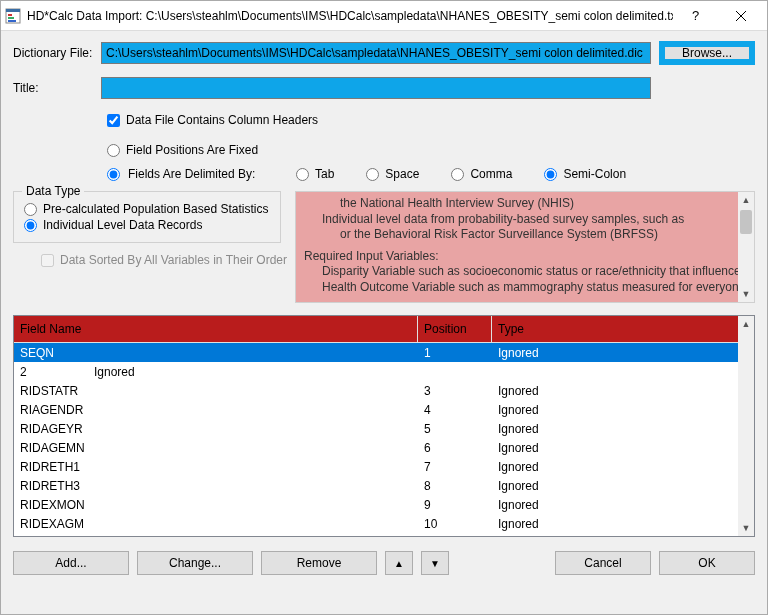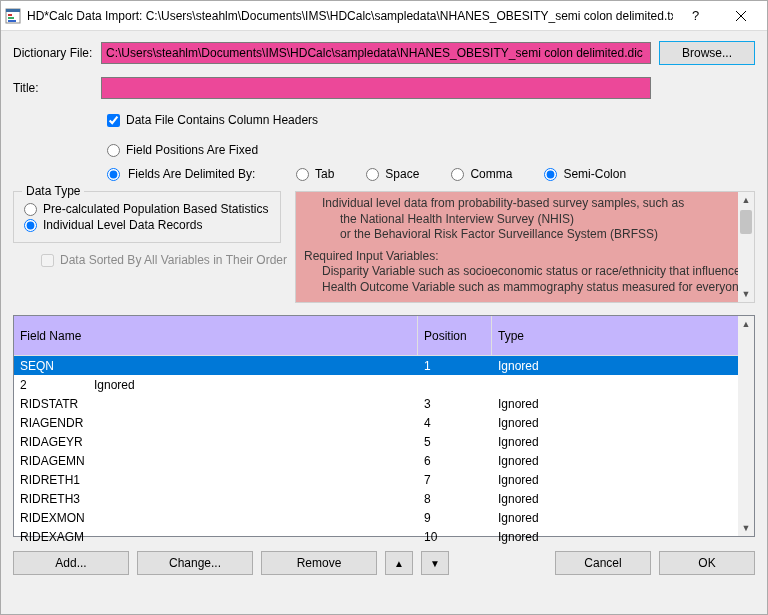--- a/index.html
+++ b/index.html
@@ -6,22 +6,22 @@
   body { background: #f0f0f0; width: 768px; height: 615px; overflow: hidden; }
   .window { width: 768px; height: 615px; background: #f0f0f0; border: 1px solid #aaa; display: flex; flex-direction: column; }
   .titlebar { height: 30px; background: #fff; display: flex; align-items: center; padding: 0 4px; border-bottom: 1px solid #ddd; }
   .titlebar-icon { width: 16px; height: 16px; margin-right: 6px; display: flex; align-items: center; justify-content: center; }
   .titlebar-text { flex: 1; font-size: 12px; color: #000; white-space: nowrap; overflow: hidden; }
   .titlebar-btns { display: flex; }
   .titlebar-btn { width: 45px; height: 29px; display: flex; align-items: center; justify-content: center; font-size: 13px; color: #000; }
   .content { flex: 1; padding: 10px 12px 10px 12px; display: flex; flex-direction: column; gap: 6px; }
   .row { display: flex; align-items: center; gap: 8px; }
   .label { width: 80px; font-size: 12px; }
-  .text-input { flex: 1; height: 22px; border: 1px solid #7a7a7a; background: #ec4899; padding: 0 4px; font-size: 12px; }
-  .btn { height: 24px; border: 1px solid #0ea5e9; background: #e1e1e1; padding: 0 36px; font-size: 12px; display: flex; align-items: center; justify-content: center; cursor: default; }
+  .text-input { flex: 1; height: 22px; border: 1px solid #7a7a7a; background: #0ea5e9; padding: 0 4px; font-size: 12px; }
+  .btn { height: 24px; border: 6px solid #0ea5e9; background: #e1e1e1; padding: 0 36px; font-size: 12px; display: flex; align-items: center; justify-content: center; cursor: default; }
   .btn-wide { width: 96px; height: 24px; }
   .checkbox-row, .radio-row { display: flex; align-items: center; gap: 6px; font-size: 12px; margin-left: 94px; }
   .checkbox, .radio { width: 13px; height: 13px; }
   .delimiter-row { display: flex; align-items: center; gap: 8px; margin-left: 94px; }
   .delimiter-opts { display: flex; gap: 32px; margin-left: 94px; }
   .delimiter-opt { display: flex; align-items: center; gap: 6px; }
   .mid-section { display: flex; gap: 8px; margin-top: 4px; }
   .fieldset { border: 1px solid #d0d0d0; padding: 8px 10px 10px 10px; width: 268px; position: relative; }
   .fieldset-legend { position: absolute; top: -8px; left: 8px; background: #f0f0f0; padding: 0 4px; font-size: 12px; }
   .fieldset .radio-row { margin-left: 0; margin-top: 2px; align-items: center; }
@@ -30,21 +30,21 @@
   .info-panel .scrollbar { position: absolute; right: 0; top: 0; bottom: 0; width: 16px; background: #f0f0f0; }
   .info-panel .scroll-arrow { width: 16px; height: 16px; display: flex; align-items: center; justify-content: center; font-size: 9px; color: #555; }
   .info-panel .scroll-thumb { position: absolute; right: 2px; top: 18px; width: 12px; height: 24px; background: #c4c4c4; border-radius: 2px; }
   .info-line { white-space: nowrap; line-height: 1.3; }
   .info-indent1 { padding-left: 18px; }
   .info-indent2 { padding-left: 36px; }
   .info-spacer { height: 6px; }
   .table-wrap { border: 1px solid #828790; background: #fff; margin-top: 6px; height: 222px; position: relative; }
   .table-scrollbar { position: absolute; right: 0; top: 0; bottom: 0; width: 16px; background: #f0f0f0; }
   .table-scrollbar .scroll-arrow { width: 16px; height: 16px; display: flex; align-items: center; justify-content: center; font-size: 9px; color: #555; }
-  .table-header { display: flex; background: #c4b5fd; border-bottom: 1px solid #e0e0e0; height: 40px; align-items: center; }
+  .table-header { display: flex; background: #b91c1c; border-bottom: 1px solid #e0e0e0; height: 27px; align-items: center; }
   .th { padding: 0 6px; font-size: 12px; border-right: 1px solid #e0e0e0; height: 100%; display: flex; align-items: center; }
   .th-name { width: 404px; }
   .th-pos { width: 74px; }
   .th-type { flex: 1; }
   .tbody { }
   .tr { display: flex; height: 19px; align-items: center; font-size: 12px; }
   .tr.selected { background: #0078d7; color: #fff; }
   .td { padding: 0 6px; }
   .td-name { width: 404px; }
   .td-pos { width: 74px; }
@@ -138,22 +138,22 @@
               <input type="radio" name="dtype" checked="" class="radio" style="">
               <span>Individual Level Data Records</span>
             </div>
         </div>
         <div class="sorted-row">
           <input type="checkbox" disabled="" class="checkbox" style="">
           <span>Data Sorted By All Variables in Their Order</span>
         </div>
       </div>
       <div class="info-panel">
+        <div class="info-line info-indent2">the National Health Interview Survey (NHIS)</div>
         <div class="info-line info-indent1">Individual level data from probability-based survey samples, such as</div>
-        <div class="info-line info-indent2">the National Health Interview Survey (NHIS)</div>
         <div class="info-line info-indent2">or the Behavioral Risk Factor Surveillance System (BRFSS)</div>
         <div class="info-spacer"></div>
         <div class="info-line">Required Input Variables:</div>
         <div class="info-line info-indent1">Disparity Variable such as socioeconomic status or race/ethnicity that influences health status</div>
         <div class="info-line info-indent1">Health Outcome Variable such as mammography status measured for everyone in the survey.</div>
 
         <div class="scrollbar">
           <div class="scroll-arrow">▲</div>
           <div class="scroll-thumb"></div>
           <div class="scroll-arrow" style="position:absolute;bottom:0;">▼</div>

